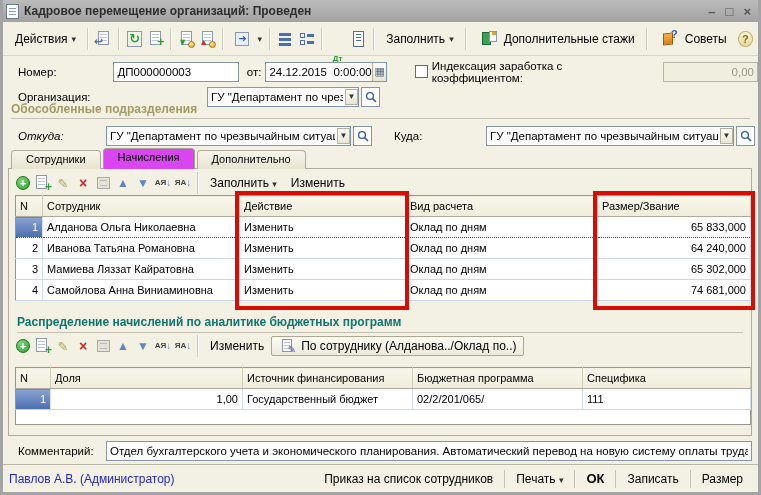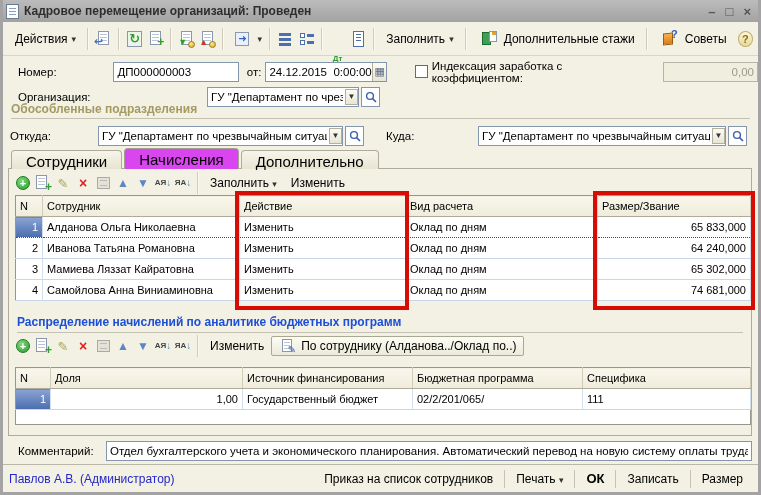--- a/index.html
+++ b/index.html
@@ -53,21 +53,21 @@
   .chk { width:13px; height:13px; background:#fff; border:1px solid #6a6a6a; }
   .disfld { background:#f0eedf; border:1px solid #b7b4a5; color:#9c9a8c;
             justify-content:flex-end; }
   .grp-hdr { position:absolute; left:8px; right:8px; border-bottom:1px solid #c4c1b2;
              font-weight:bold; font-size:12px; padding-bottom:2px; }
 
   
   .tabs { position:absolute; left:8px; top:148px; display:flex; align-items:flex-end; height:21px; z-index:3; }
   .tab { border:1px solid #aeab9c; border-bottom:none; border-radius:4px 4px 0 0;
          background:linear-gradient(#f7f5e9,#e7e4d2); padding:2px 14px 3px; margin-right:2px;
-         font-size:15px; height:19px; }
+         font-size:11px; height:19px; }
   .tab.active { background:#d946ef; height:21px; border-color:#a3a091; font-weight:normal; z-index:4; }
   .panel { position:absolute; left:5px; right:6px; top:168px; height:268px;
            border:1px solid #aeab9c; background:#f3f1e3; }
 
   
   .ltb { display:flex; align-items:center; height:24px; padding:0 4px; }
   .mini { width:18px; height:18px; display:inline-flex; align-items:center; justify-content:center;
           font-weight:bold; position:relative; margin:0 1px; }
   .addc { width:14px; height:14px; border-radius:50%; background:radial-gradient(circle at 35% 30%,#7ed77e,#2f9e2f);
           color:#fff; font-size:11px; line-height:13px; text-align:center; border:1px solid #1d7a1d; }
@@ -232,21 +232,21 @@
       <svg width="12" height="12" viewBox="0 0 12 12">
           <circle cx="5" cy="5" r="3.4" fill="none" stroke="#3a5fae" stroke-width="1.4"></circle>
           <line x1="7.6" y1="7.6" x2="11" y2="11" stroke="#3a5fae" stroke-width="1.6"></line>
         </svg>
     </span>
   </div>
 
   <div class="grp-hdr" style="top:102px; color:#a39b63;">Обособленные подразделения</div>
 
   <div class="frm" style="top:125px; height:21px;">
-    <span class="lbl" style="width:88px;">Откуда:</span>
+    <span class="lbl" style="margin-left:8px; width:88px;font-style:italic;">Откуда:</span>
     <span class="fld combo" style="width:245px; padding-right:0;">
       <input class="fldtxt" value="ГУ &quot;Департамент по чрезвычайным ситуация" style="">
       <span class="drop">▼</span>
     </span>
     <span class="sqbtn">
       <svg width="12" height="12" viewBox="0 0 12 12">
           <circle cx="5" cy="5" r="3.4" fill="none" stroke="#3a5fae" stroke-width="1.4"></circle>
           <line x1="7.6" y1="7.6" x2="11" y2="11" stroke="#3a5fae" stroke-width="1.6"></line>
         </svg>
     </span>
@@ -350,21 +350,21 @@
           <td>Изменить</td>
           <td>Оклад по дням</td>
           <td class="num">74 681,000</td>
         </tr>
       </tbody>
         </table>
       <div class="redbox" style="left:220px; top:-4px; width:174px; height:119px;"></div>
       <div class="redbox" style="left:578px; top:-4px; width:162px; height:119px;"></div>
     </div>
 
-    <div class="sect-hdr" style="top:146px; color:#1d4ed8;">Распределение начислений по аналитике бюджетных программ</div>
+    <div class="sect-hdr" style="top:146px; color:#0f766e;">Распределение начислений по аналитике бюджетных программ</div>
 
     <div class="ltb" style="position:absolute; top:165px; left:0; right:0;">
       <span class="mini">
           <span class="addc">+</span>
         </span>
       <span class="mini">
           <span class="page" style="left:2px;"></span>
           <span class="ov" style="right:0;bottom:-2px;color:#2f9e2f;font-size:12px;">+</span>
         </span>
       <span class="mini pencil">✎</span>

